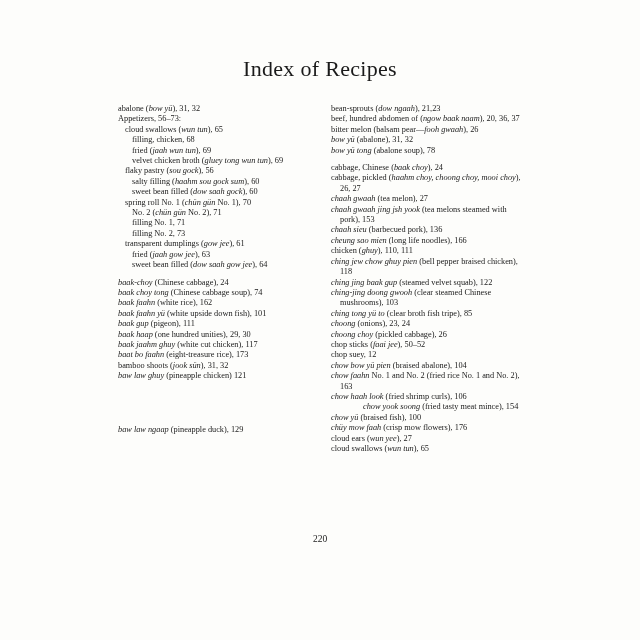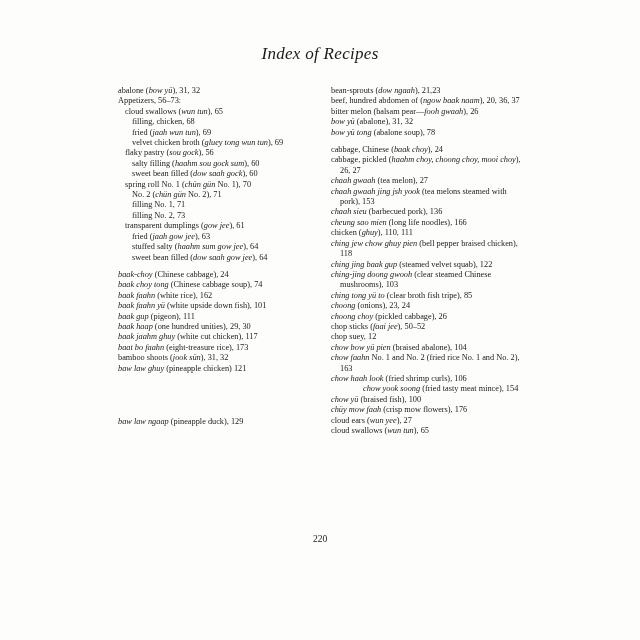--- a/index.html
+++ b/index.html
@@ -16,24 +16,23 @@
   }
   .page {
     position: relative;
     width: 640px;
     height: 640px;
     background: #fdfdfb;
     box-sizing: border-box;
   }
   .page-title {
     text-align: center;
-    font-style: italic;
-    font-size: 17px;
+    font-size: 22px;
     letter-spacing: 0.3px;
-    padding-top: 44px;
+    padding-top: 56px;
     margin: 0 0 22px 0;
     font-weight: normal;
     font-family: "Liberation Serif", serif;
   }
   .columns {
     display: flex;
     justify-content: center;
     gap: 22px;
     padding: 0 118px;
     box-sizing: border-box;
@@ -85,21 +84,20 @@
         <div class="entry lvl2" style="text-indent: -9px; padding-left: 23px;">velvet chicken broth (<em>gluey tong wun tun</em>), 69</div>
         <div class="entry lvl1" style="text-indent: -9px; padding-left: 16px;">flaky pastry (<em>sou gock</em>), 56</div>
         <div class="entry lvl2" style="text-indent: -9px; padding-left: 23px;">salty filling (<em>haahm sou gock sum</em>), 60</div>
         <div class="entry lvl2" style="text-indent: -9px; padding-left: 23px;">sweet bean filled (<em>dow saah gock</em>), 60</div>
         <div class="entry lvl1" style="text-indent: -9px; padding-left: 16px;">spring roll No. 1 (<em>chün gün</em> No. 1), 70</div>
         <div class="entry lvl2" style="text-indent: -9px; padding-left: 23px;">No. 2 (<em>chün gün</em> No. 2), 71</div>
         <div class="entry lvl2" style="text-indent: -9px; padding-left: 23px;">filling No. 1, 71</div>
         <div class="entry lvl2" style="text-indent: -9px; padding-left: 23px;">filling No. 2, 73</div>
         <div class="entry lvl1" style="text-indent: -9px; padding-left: 16px;">transparent dumplings (<em>gow jee</em>), 61</div>
         <div class="entry lvl2" style="text-indent: -9px; padding-left: 23px;">fried (<em>jaah gow jee</em>), 63</div>
-        <div class="entry lvl2" style="text-indent: -9px; padding-left: 23px;">stuffed salty (<em>haahm sum gow jee</em>), 64</div>
         <div class="entry lvl2" style="text-indent: -9px; padding-left: 23px;">sweet bean filled (<em>dow saah gow jee</em>), 64</div>
         <div class="gap"></div>
         <div class="entry lvl0" style="text-indent: -9px; padding-left: 9px;"><em>baak-choy</em> (Chinese cabbage), 24</div>
         <div class="entry lvl0" style="text-indent: -9px; padding-left: 9px;"><em>baak choy tong</em> (Chinese cabbage soup), 74</div>
         <div class="entry lvl0" style="text-indent: -9px; padding-left: 9px;"><em>baak faahn</em> (white rice), 162</div>
         <div class="entry lvl0" style="text-indent: -9px; padding-left: 9px;"><em>baak faahn yü</em> (white upside down fish), 101</div>
         <div class="entry lvl0" style="text-indent: -9px; padding-left: 9px;"><em>baak gup</em> (pigeon), 111</div>
         <div class="entry lvl0" style="text-indent: -9px; padding-left: 9px;"><em>baak haap</em> (one hundred unities), 29, 30</div>
         <div class="entry lvl0" style="text-indent: -9px; padding-left: 9px;"><em>baak jaahm ghuy</em> (white cut chicken), 117</div>
         <div class="entry lvl0" style="text-indent: -9px; padding-left: 9px;"><em>baat bo faahn</em> (eight-treasure rice), 173</div>

